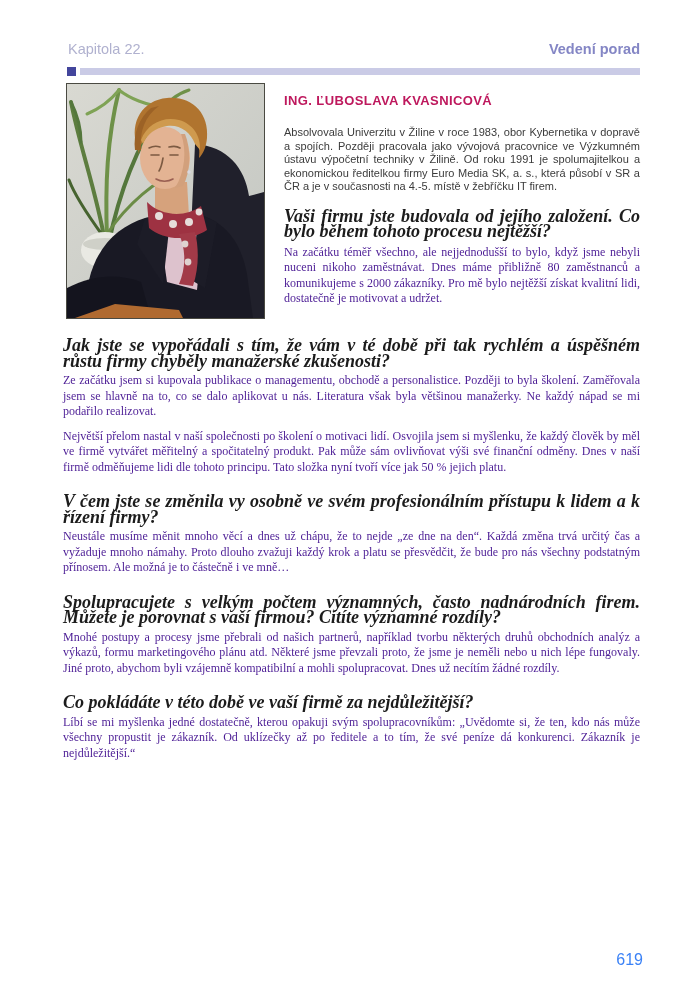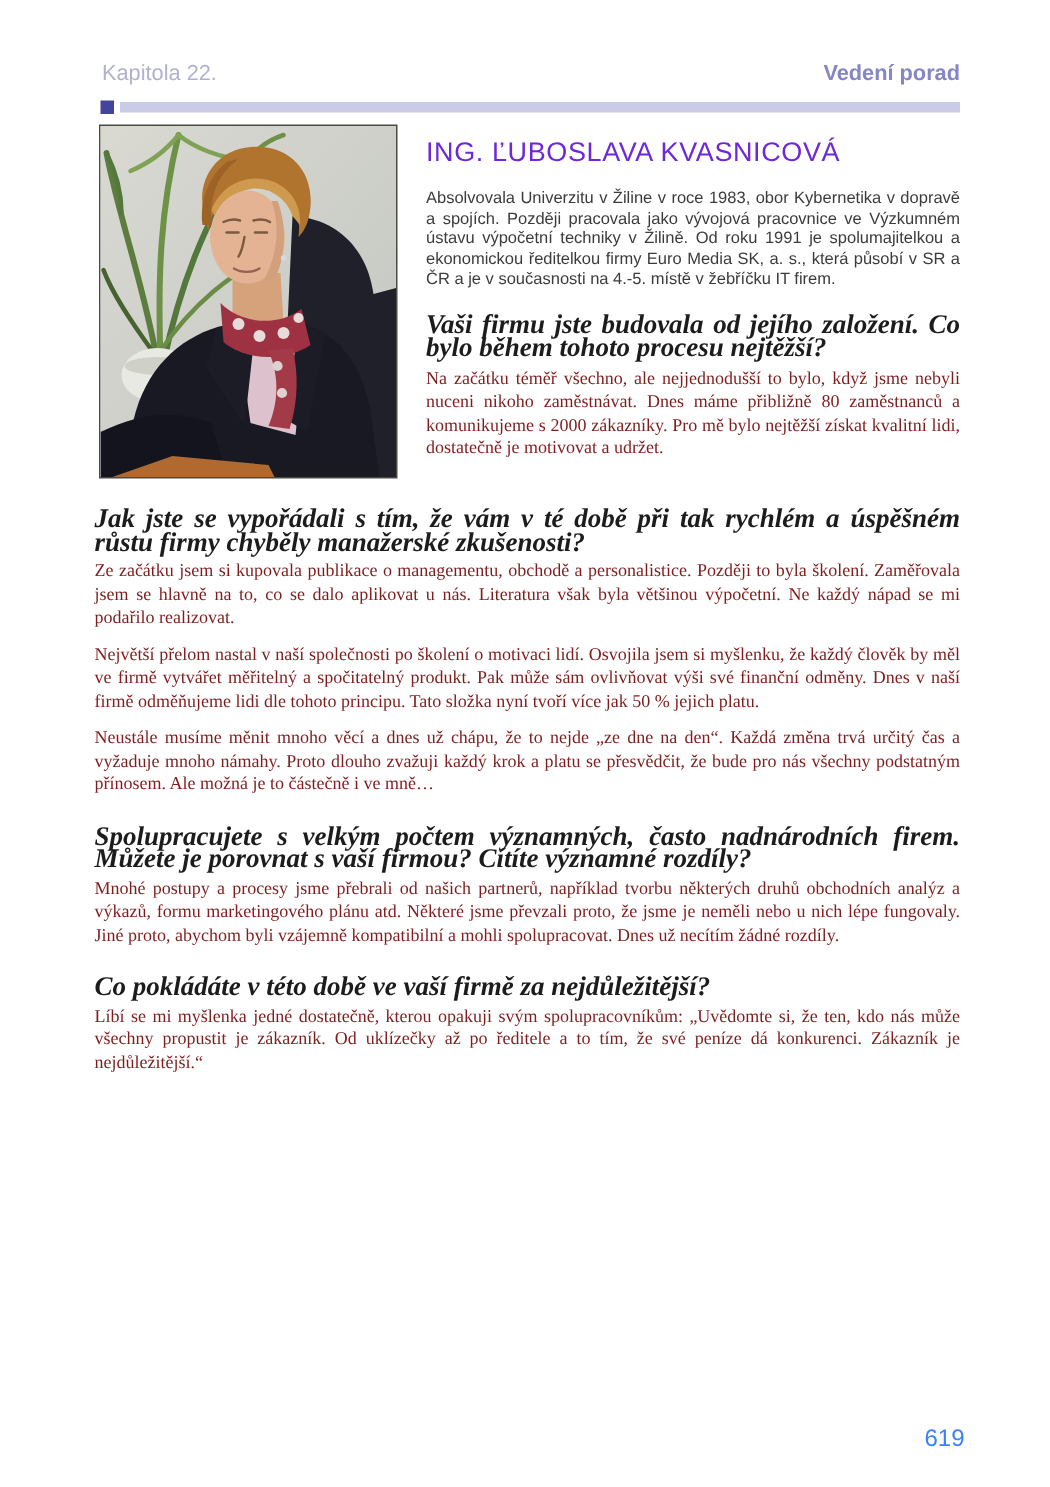--- a/index.html
+++ b/index.html
@@ -37,36 +37,36 @@
   figure.photo svg{width:197px;height:234px;display:block;}
   .lead-col{flex:1 1 auto;margin-left:19px;min-width:0;}
   .article-title{
     margin:1px 0 0 0;
     font-family:"Liberation Sans","DejaVu Sans",sans-serif;
     font-weight:400;font-size:21px;line-height:24px;color:#6b6db2;
   }
   .interviewee-name{
     margin:10px 0 0 0;
     font-family:"Liberation Sans","DejaVu Sans",sans-serif;
-    font-weight:400;font-size:18px;line-height:16px;color:#6d28d9;
+    font-weight:700;font-size:13px;line-height:16px;color:#be185d;
     letter-spacing:0.4px;
   }
   .intro{
     margin:17px 0 0 0;
     font-family:"Liberation Sans","DejaVu Sans",sans-serif;
     font-size:11px;line-height:13.6px;color:#3b3b3b;
     text-align:justify;
   }
   .question{
     font-weight:700;font-style:italic;
     font-size:18px;line-height:15.5px;color:#1c1c1c;
     text-align:justify;
   }
   .answer{
-    font-size:12px;line-height:15.5px;color:#7f1d1d;
+    font-size:12px;line-height:15.5px;color:#4c1d95;
     text-align:justify;
   }
   .question.lead{margin:15px 0 0 0;}
   .answer.lead{margin:5px 0 0 0;}
   .qa-section{margin-top:6px;}
   .question.full{margin:19px 0 4px 0;font-style:italic;}
   .answer.full{margin:0 0 9px 0;}
   
   .page-footer{
     position:absolute;right:57px;bottom:22px;
@@ -169,22 +169,23 @@
       <h2 class="interviewee-name">ING. ĽUBOSLAVA KVASNICOVÁ</h2>
       <p class="intro">Absolvovala Univerzitu v Žiline v roce 1983, obor Kybernetika v dopravě a spojích. Později pracovala jako vývojová pracovnice ve Výzkumném ústavu výpočetní techniky v Žilině. Od roku 1991 je spolumajitelkou a ekonomickou ředitelkou firmy Euro Media SK, a. s., která působí v SR a ČR a je v současnosti na 4.-5. místě v žebříčku IT firem.</p>
       <p class="question lead">Vaši firmu jste budovala od jejího založení. Co bylo během tohoto procesu nejtěžší?</p>
       <p class="answer lead">Na začátku téměř všechno, ale nejjednodušší to bylo, když jsme nebyli nuceni nikoho zaměstnávat. Dnes máme přibližně 80 zaměstnanců a komunikujeme s 2000 zákazníky. Pro mě bylo nejtěžší získat kvalitní lidi, dostatečně je motivovat a udržet.</p>
     </div>
 
   </div>
 
   <section class="qa-section" id="qa-full">
       <p class="question full">Jak jste se vypořádali s tím, že vám v té době při tak rychlém a úspěšném růstu firmy chyběly manažerské zkušenosti?</p>
-      <p class="answer full">Ze začátku jsem si kupovala publikace o managementu, obchodě a personalistice. Později to byla školení. Zaměřovala jsem se hlavně na to, co se dalo aplikovat u nás. Literatura však byla většinou výpočetní. Ne každý nápad se mi podařilo realizovat.</p>
+      <p class="answer full">Ze začátku jsem si kupovala publikace o managementu, obchodě a personalistice. Později to byla školení. Zaměřovala jsem se hlavně na to, co se dalo aplikovat u nás. Literatura však byla většinou manažerky. Ne každý nápad se mi podařilo realizovat.</p>
       <p class="answer full">Největší přelom nastal v naší společnosti po školení o motivaci lidí. Osvojila jsem si myšlenku, že každý člověk by měl ve firmě vytvářet měřitelný a spočitatelný produkt. Pak může sám ovlivňovat výši své finanční odměny. Dnes v naší firmě odměňujeme lidi dle tohoto principu. Tato složka nyní tvoří více jak 50 % jejich platu.</p>
+      <p class="question full">V čem jste se změnila vy osobně ve svém profesionálním přístupu k lidem a k řízení firmy?</p>
       <p class="answer full">Neustále musíme měnit mnoho věcí a dnes už chápu, že to nejde „ze dne na den“. Každá změna trvá určitý čas a vyžaduje mnoho námahy. Proto dlouho zvažuji každý krok a platu se přesvědčit, že bude pro nás všechny podstatným přínosem. Ale možná je to částečně i ve mně…</p>
       <p class="question full">Spolupracujete s velkým počtem významných, často nadnárodních firem. Můžete je porovnat s vaší firmou? Cítíte významné rozdíly?</p>
       <p class="answer full">Mnohé postupy a procesy jsme přebrali od našich partnerů, například tvorbu některých druhů obchodních analýz a výkazů, formu marketingového plánu atd. Některé jsme převzali proto, že jsme je neměli nebo u nich lépe fungovaly. Jiné proto, abychom byli vzájemně kompatibilní a mohli spolupracovat. Dnes už necítím žádné rozdíly.</p>
       <p class="question full">Co pokládáte v této době ve vaší firmě za nejdůležitější?</p>
       <p class="answer full">Líbí se mi myšlenka jedné dostatečně, kterou opakuji svým spolupracovníkům: „Uvědomte si, že ten, kdo nás může všechny propustit je zákazník. Od uklízečky až po ředitele a to tím, že své peníze dá konkurenci. Zákazník je nejdůležitější.“</p>
     </section>
 
   <footer class="page-footer">
     <span>619</span>
   </footer>

